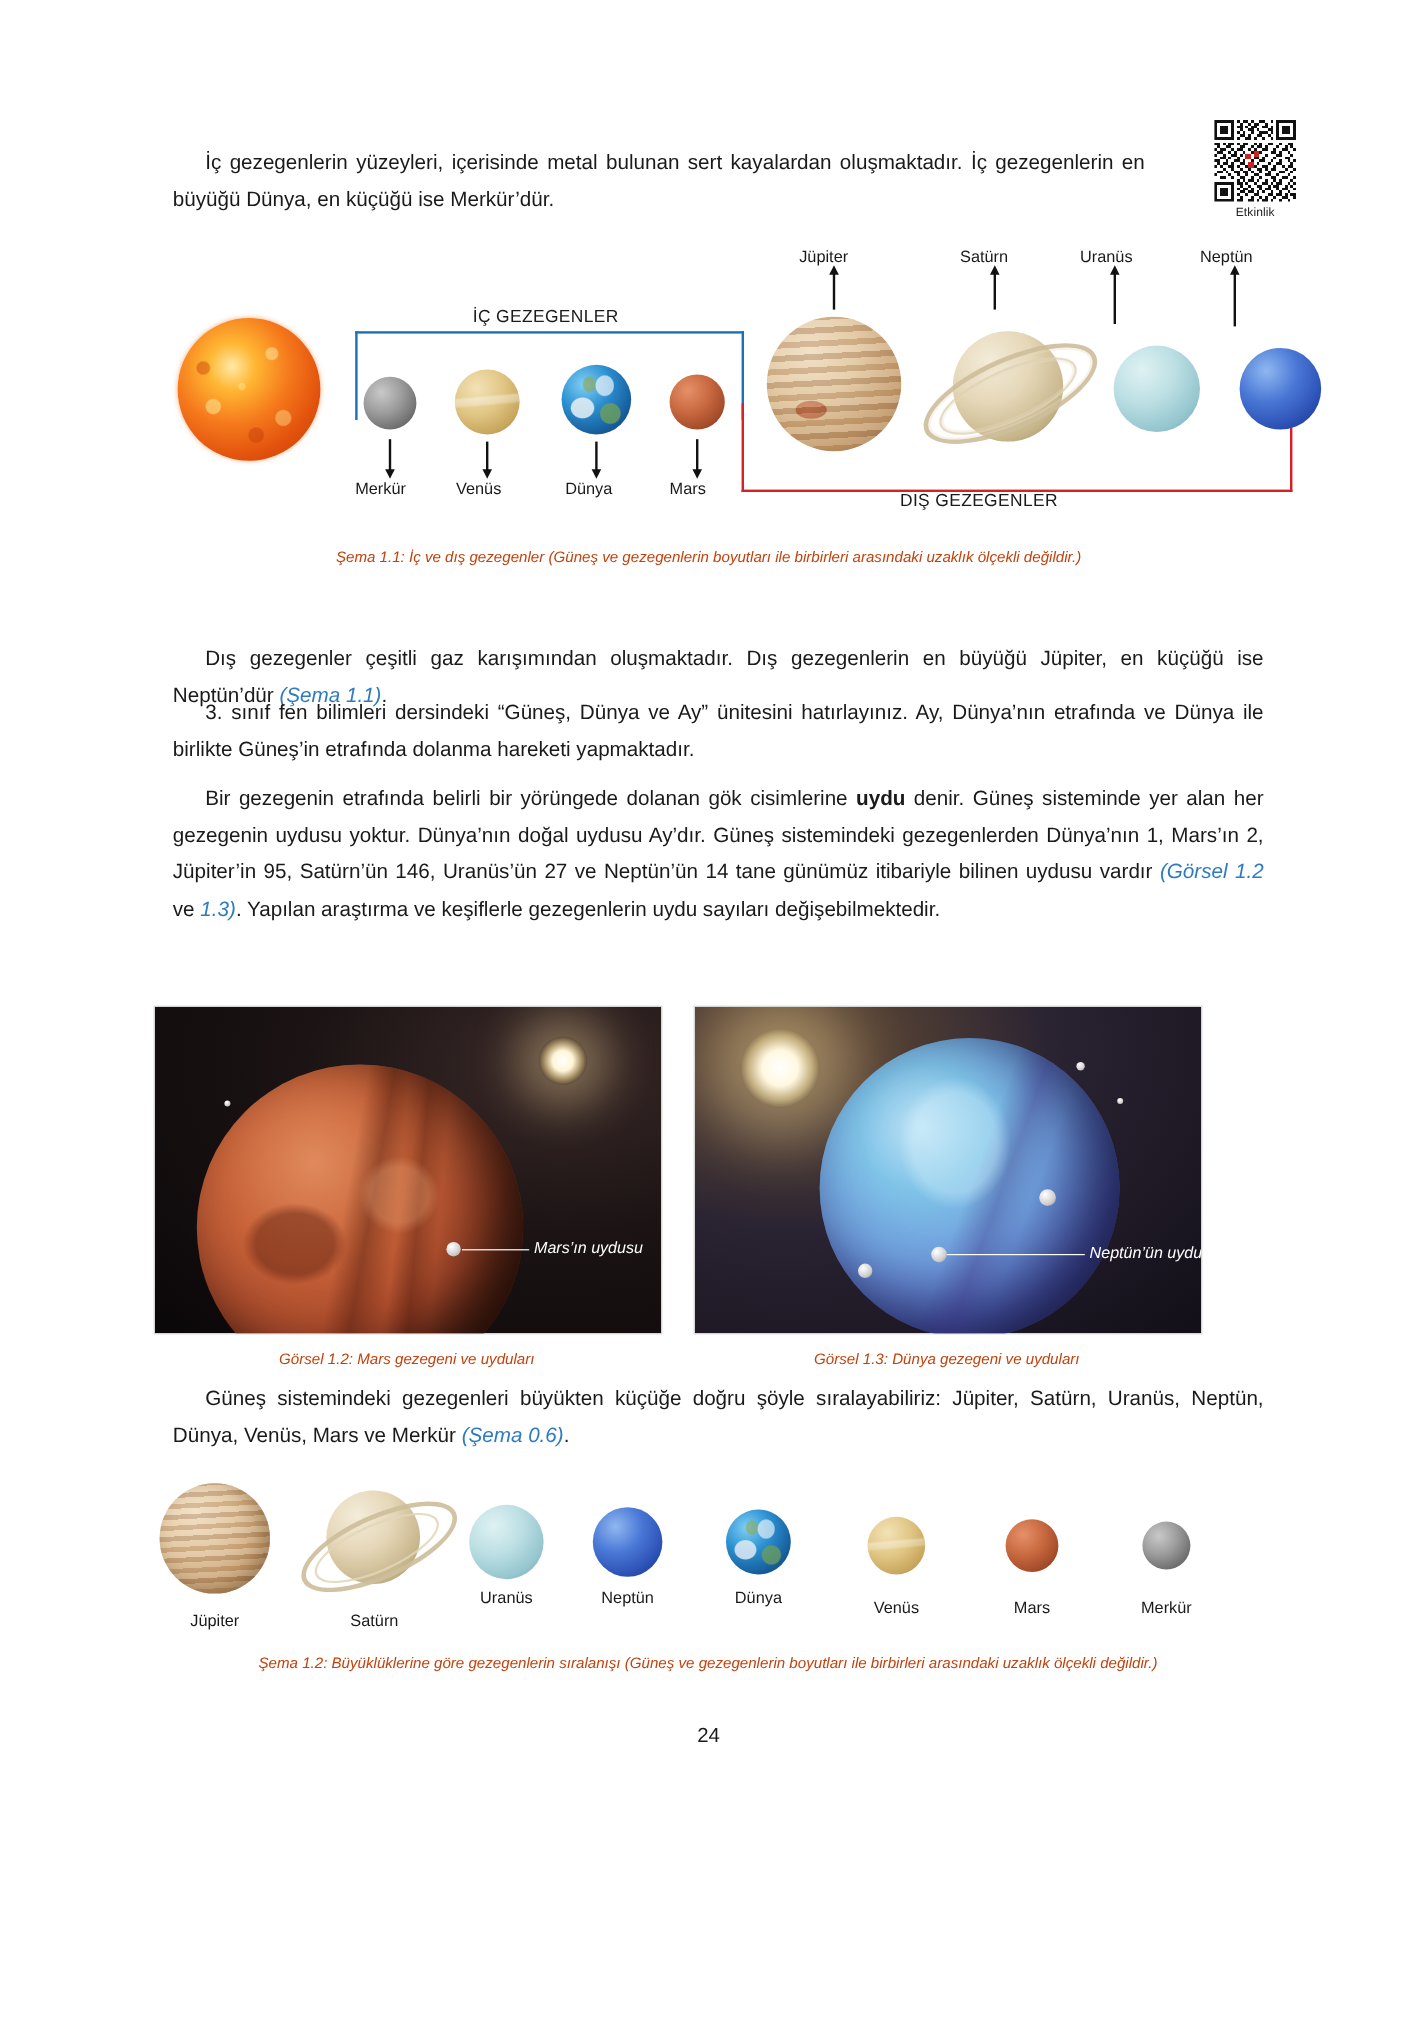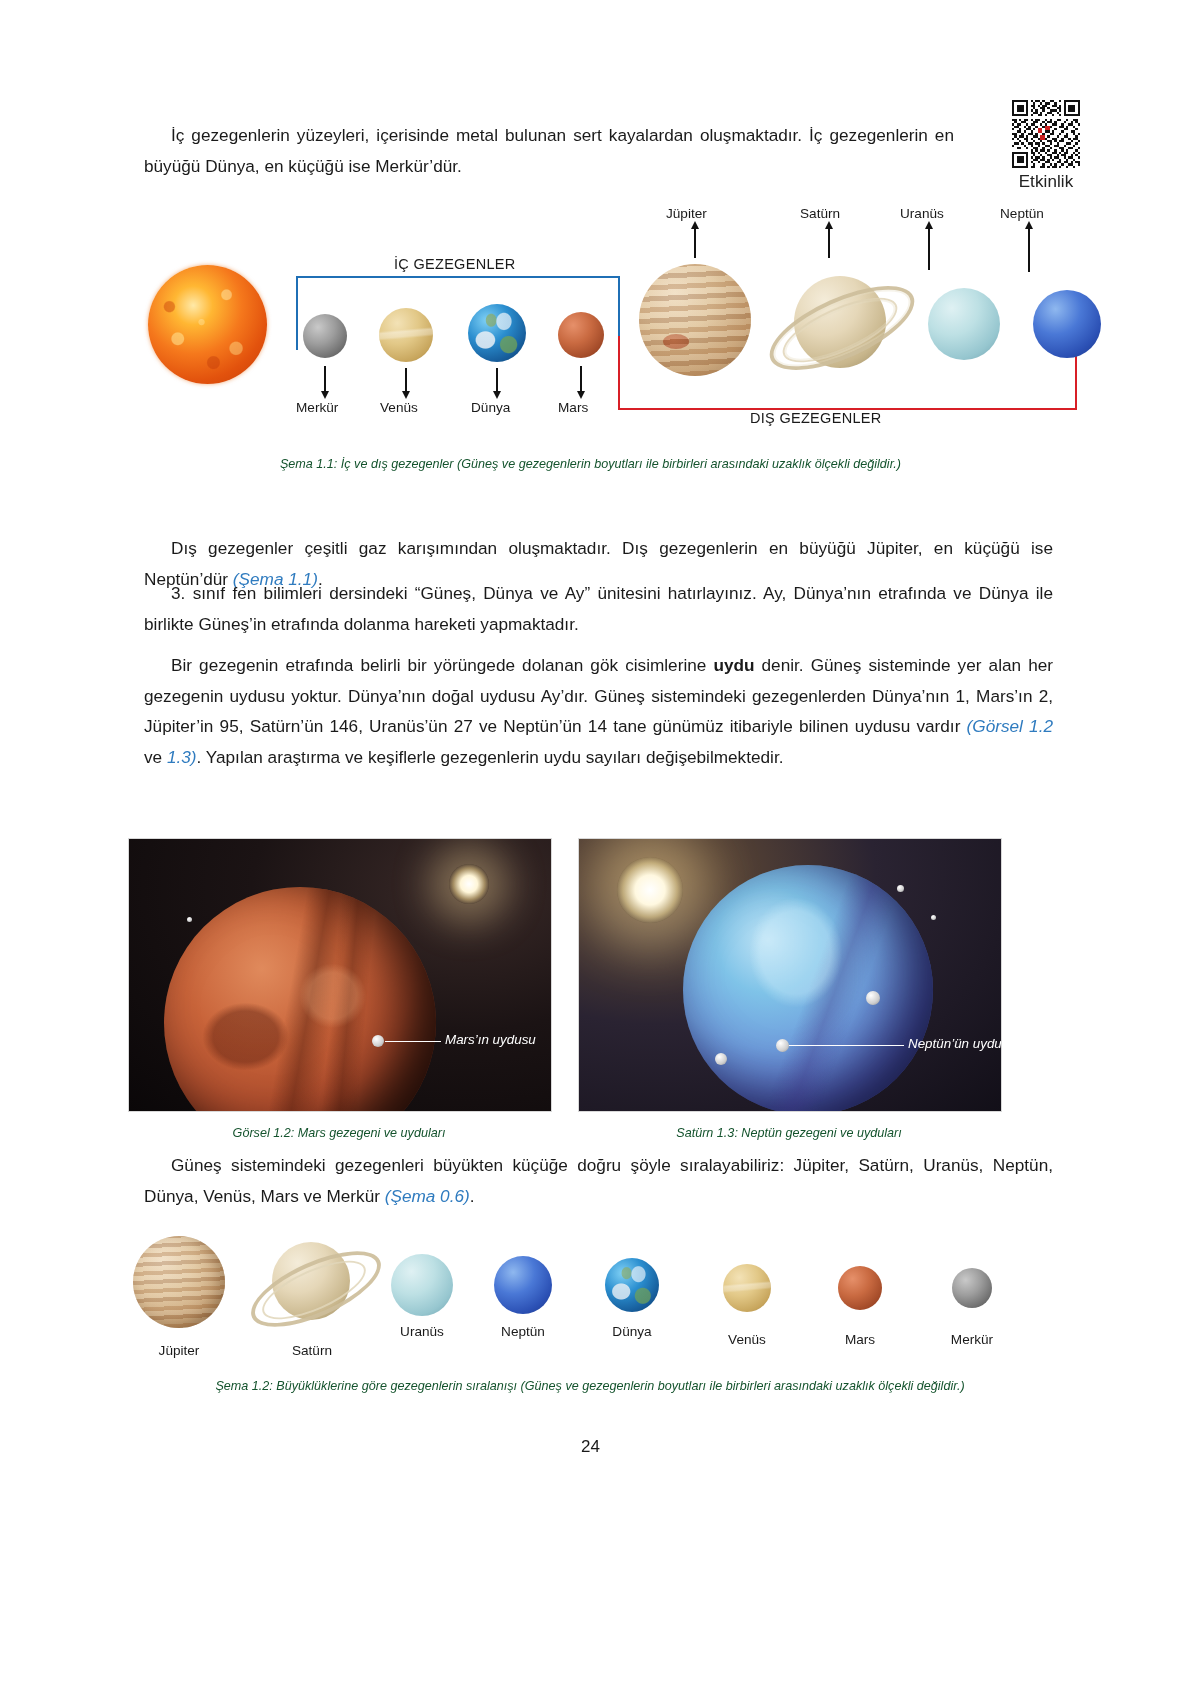--- a/index.html
+++ b/index.html
@@ -38,21 +38,21 @@
   }
   .qr-code {
     width: 68px;
     height: 68px;
     margin: 0 auto;
     background-color: #ffffff;
     position: relative;
     image-rendering: pixelated;
   }
   .qr-label {
-    font-size: 17px;
+    font-size: 10px;
     color: #222;
     margin-top: 4px;
     letter-spacing: .1px;
   }
 
   
   p.body-text {
     font-size: 17.2px;
     line-height: 1.78;
     text-align: justify;
@@ -60,21 +60,21 @@
     color: #1a1a1a;
   }
   p.indent { text-indent: 27px; }
   .ref { color: #2f7bbf; font-style: italic; }
   .bold { font-weight: bold; }
 
   
   .caption {
     font-size: 12.6px;
     font-style: italic;
-    color: #14532d;
+    color: #c2410c;
     text-align: center;
   }
 
   
   .schema1 {
     position: absolute;
     left: 128px;
     top: 218px;
     width: 925px;
     height: 230px;
@@ -687,21 +687,21 @@
       <div class="moon-dot" style="left:287px; top:152px; width:14px; height:14px;"></div>
       <div class="moon-dot" style="left:136px; top:214px; width:12px; height:12px;"></div>
       <div class="moon-dot" style="left:197px; top:200px; width:13px; height:13px;"></div>
       <div class="callout-line" style="left:210px; top:206px; width:115px;"></div>
       <div class="callout-text" style="left:329px; top:197px;">Neptün’ün uydusu</div>
     </div>
   </div>
 
   <div class="cap-photos">
     <div class="caption c1">Görsel 1.2: Mars gezegeni ve uyduları</div>
-    <div class="caption c2">Satürn 1.3: Neptün gezegeni ve uyduları</div>
+    <div class="caption c2">Görsel 1.3: Dünya gezegeni ve uyduları</div>
   </div>
 
   <div class="content" style="top:1150px;">
     <p class="body-text indent"><span>Güneş sistemindeki gezegenleri büyükten küçüğe doğru şöyle sıralayabiliriz: Jüpiter, Satürn, Uranüs, Neptün, Dünya, Venüs, Mars ve Merkür </span><span class="ref">(Şema 0.6)</span><span>.</span></p>
   </div>
 
   <div class="schema2">
 
     <div class="s2-item planet" style="left:5px; top:8px; width:92px; height:92px;
          background: radial-gradient(circle at 32% 26%, #f3e3cb 0%, #e2c9a3 35%, #c29a6c 70%, #8a653f 100%);

